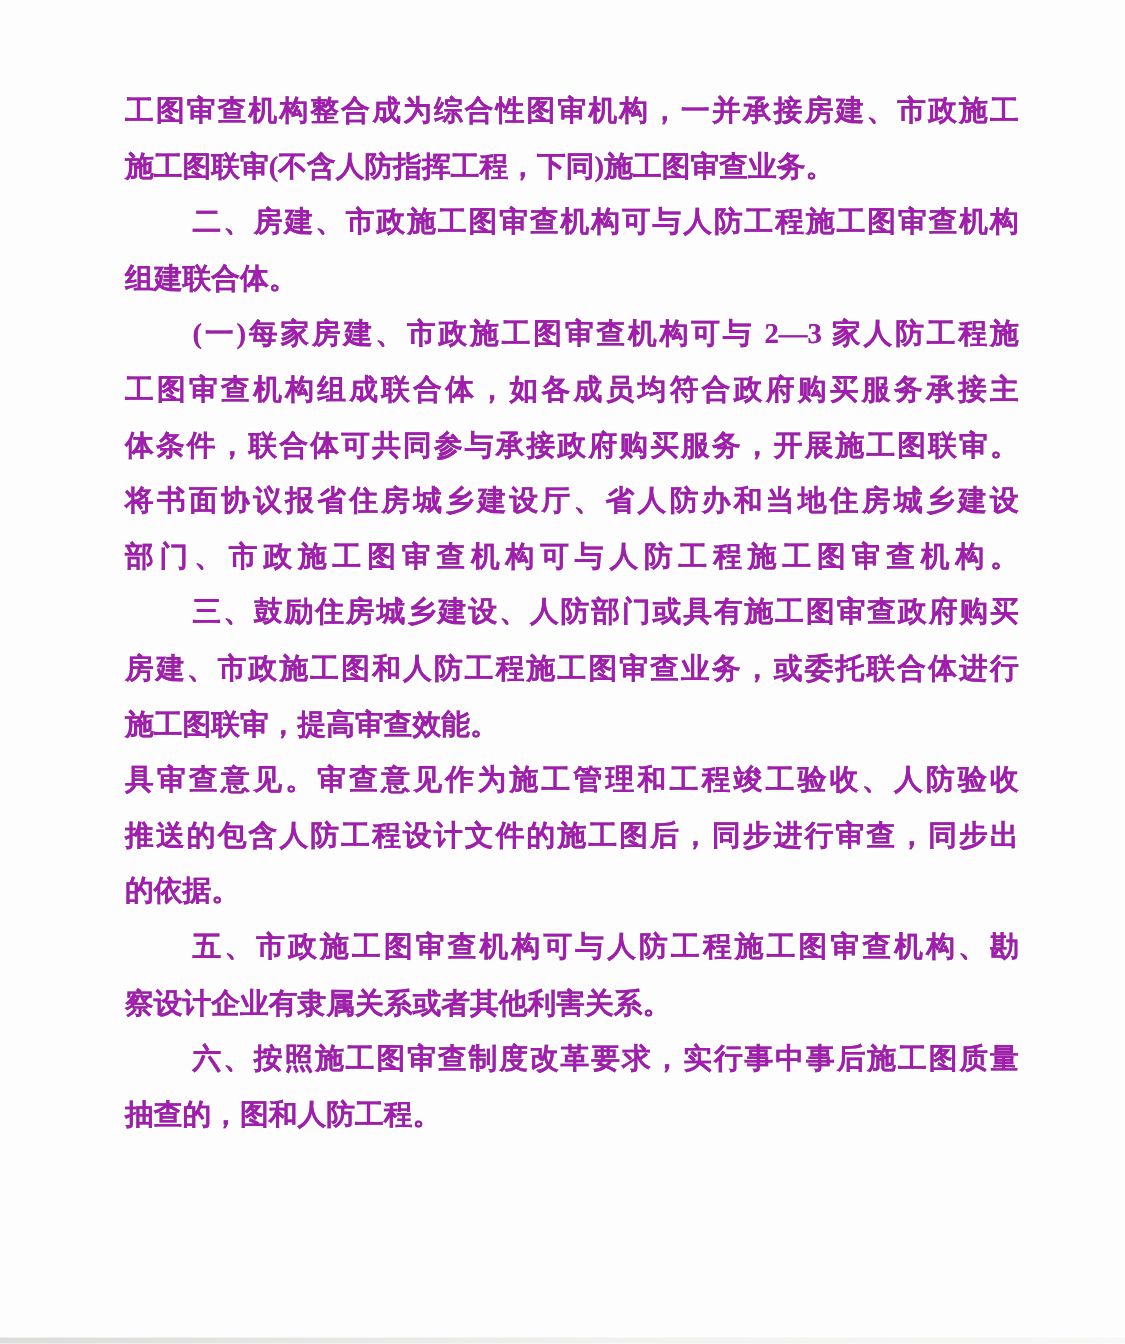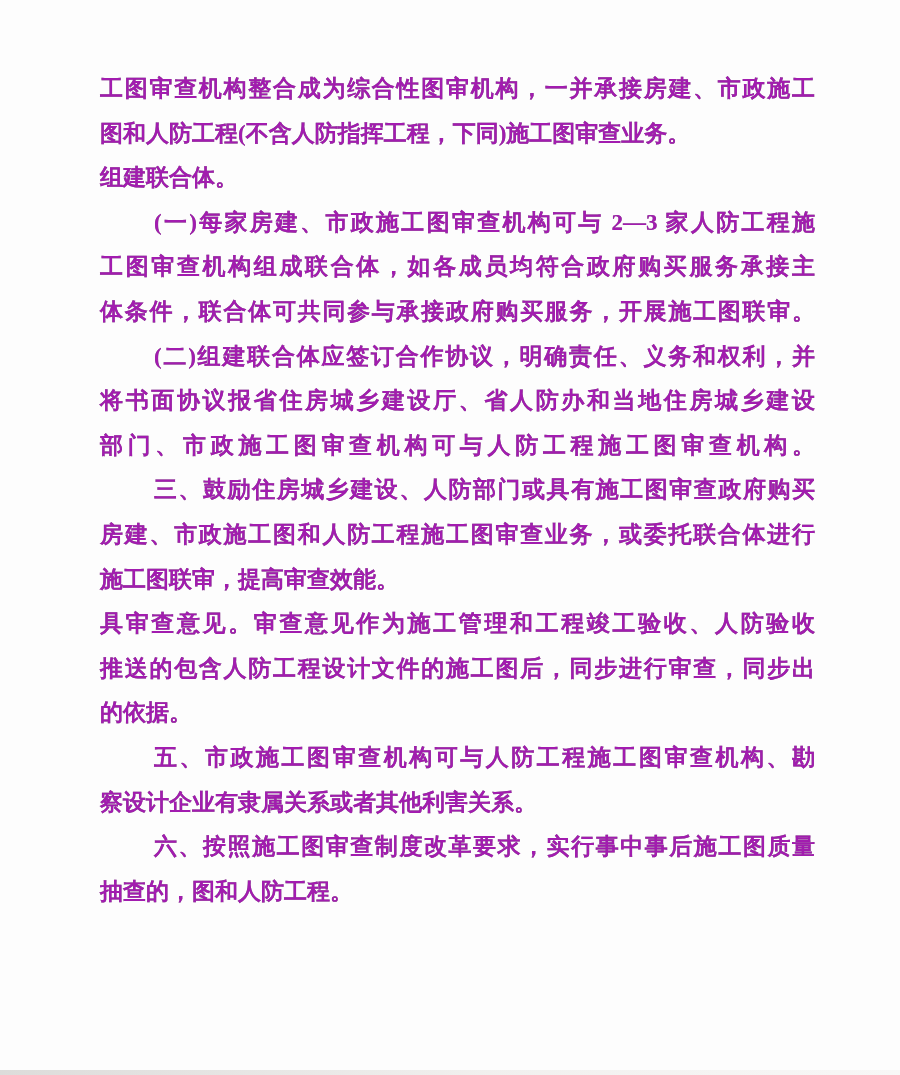--- a/index.html
+++ b/index.html
@@ -51,26 +51,26 @@
     background: linear-gradient(to right, #d7d6d4, #efeeec 55%, #f7f6f5);
     opacity: 0.85;
   }
 </style>
 </head>
 <body>
 
 <div class="scan-page">
   <div class="text-block">
     <div class="line">工图审查机构整合成为综合性图审机构，一并承接房建、市政施工</div>
-    <div class="line short">图和人防工程(不含人防指挥工程，下同)施工图审查业务。</div>
+    <div class="line short">施工图联审(不含人防指挥工程，下同)施工图审查业务。</div>
+    <div class="line indent">二、房建、市政施工图审查机构可与人防工程施工图审查机构</div>
     <div class="line short">组建联合体。</div>
     <div class="line indent">(一)每家房建、市政施工图审查机构可与 2—3 家人防工程施</div>
     <div class="line">工图审查机构组成联合体，如各成员均符合政府购买服务承接主</div>
     <div class="line">体条件，联合体可共同参与承接政府购买服务，开展施工图联审。</div>
-    <div class="line indent">(二)组建联合体应签订合作协议，明确责任、义务和权利，并</div>
     <div class="line">将书面协议报省住房城乡建设厅、省人防办和当地住房城乡建设</div>
     <div class="line">部门、市政施工图审查机构可与人防工程施工图审查机构。</div>
     <div class="line indent">三、鼓励住房城乡建设、人防部门或具有施工图审查政府购买</div>
     <div class="line">房建、市政施工图和人防工程施工图审查业务，或委托联合体进行</div>
     <div class="line short">施工图联审，提高审查效能。</div>
     <div class="line">具审查意见。审查意见作为施工管理和工程竣工验收、人防验收</div>
     <div class="line">推送的包含人防工程设计文件的施工图后，同步进行审查，同步出</div>
     <div class="line short">的依据。</div>
     <div class="line indent">五、市政施工图审查机构可与人防工程施工图审查机构、勘</div>
     <div class="line short">察设计企业有隶属关系或者其他利害关系。</div>

